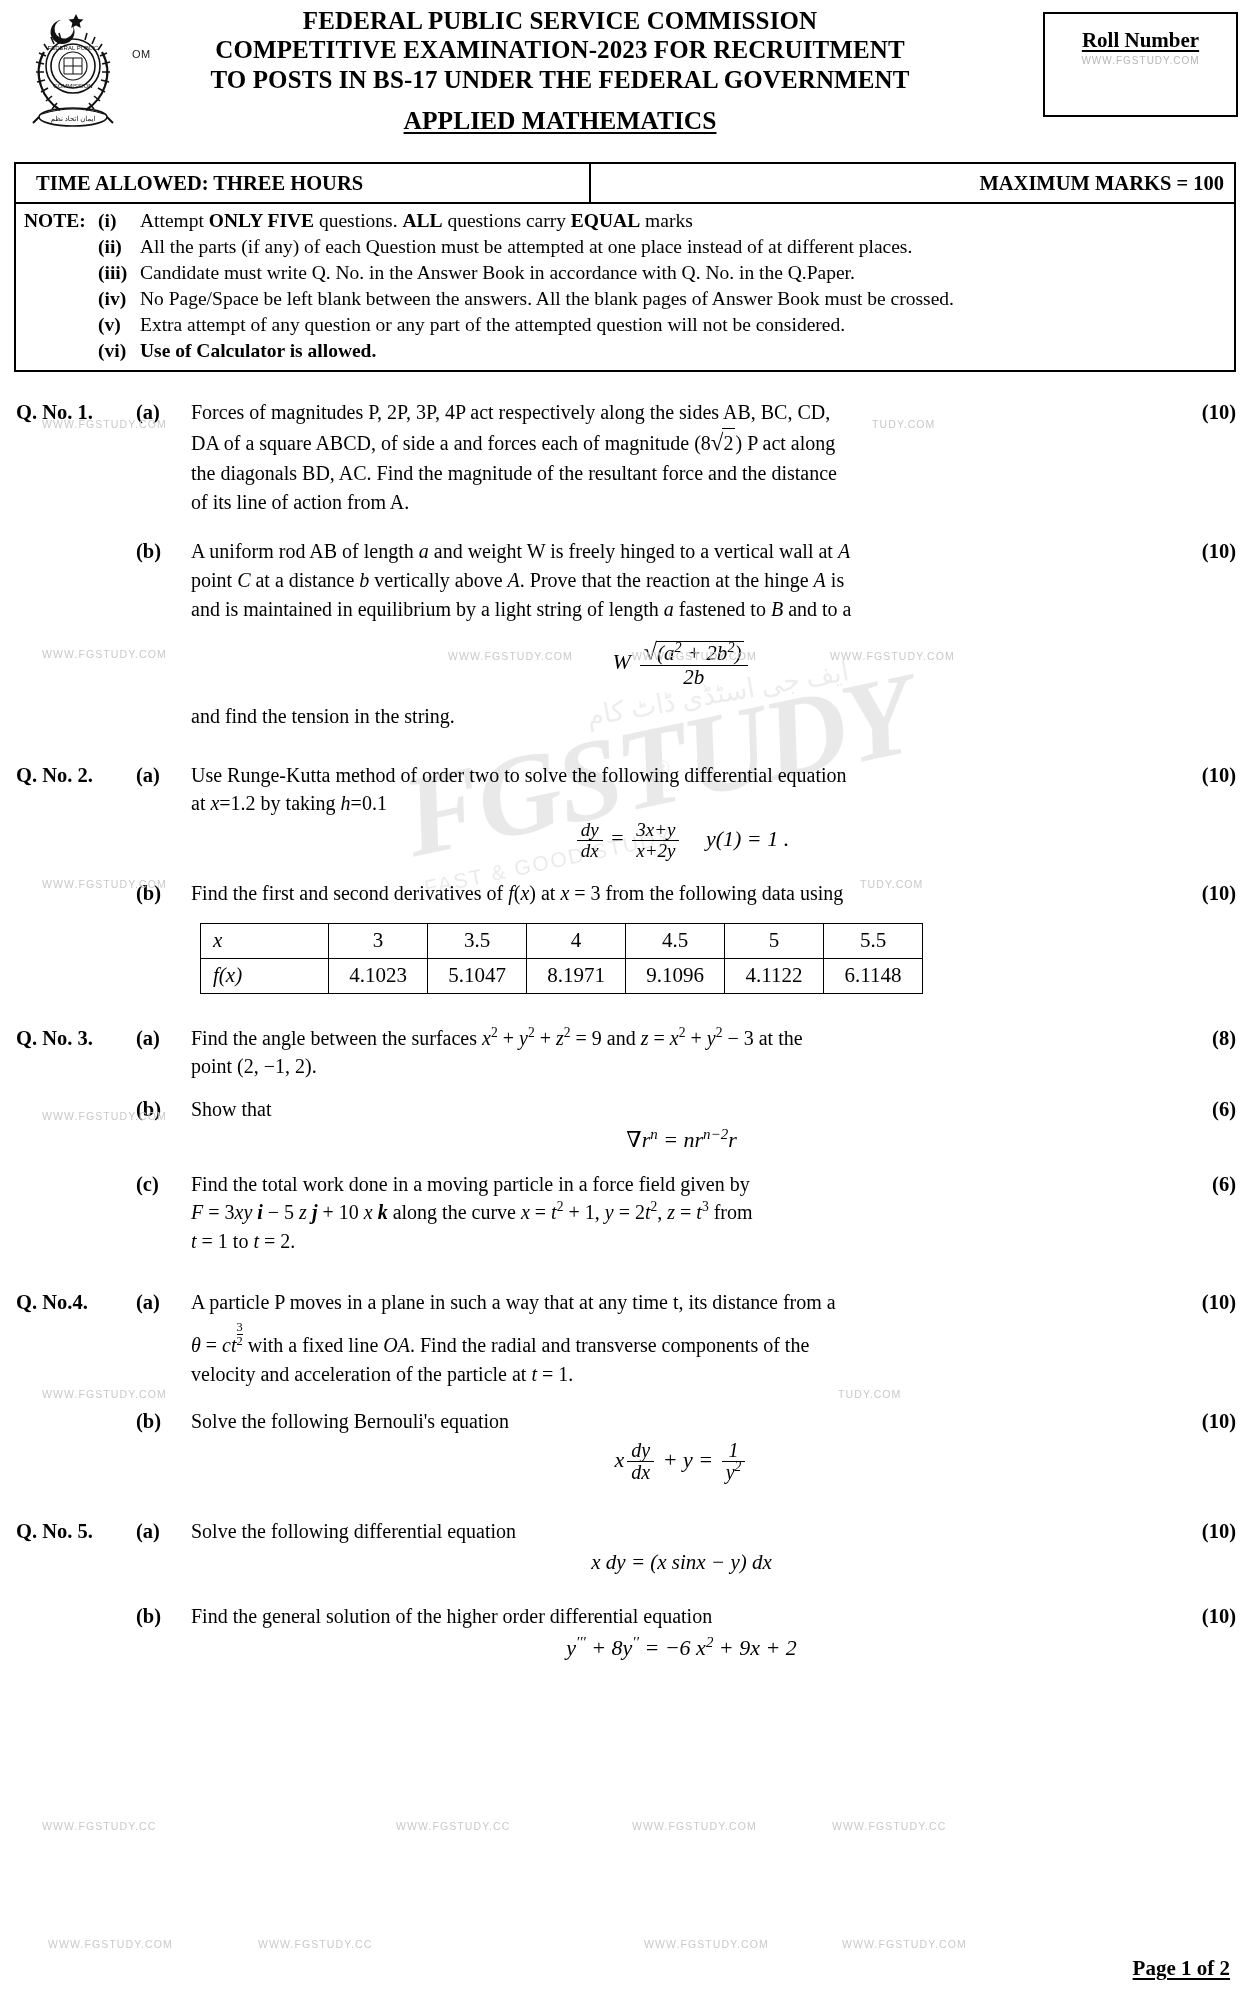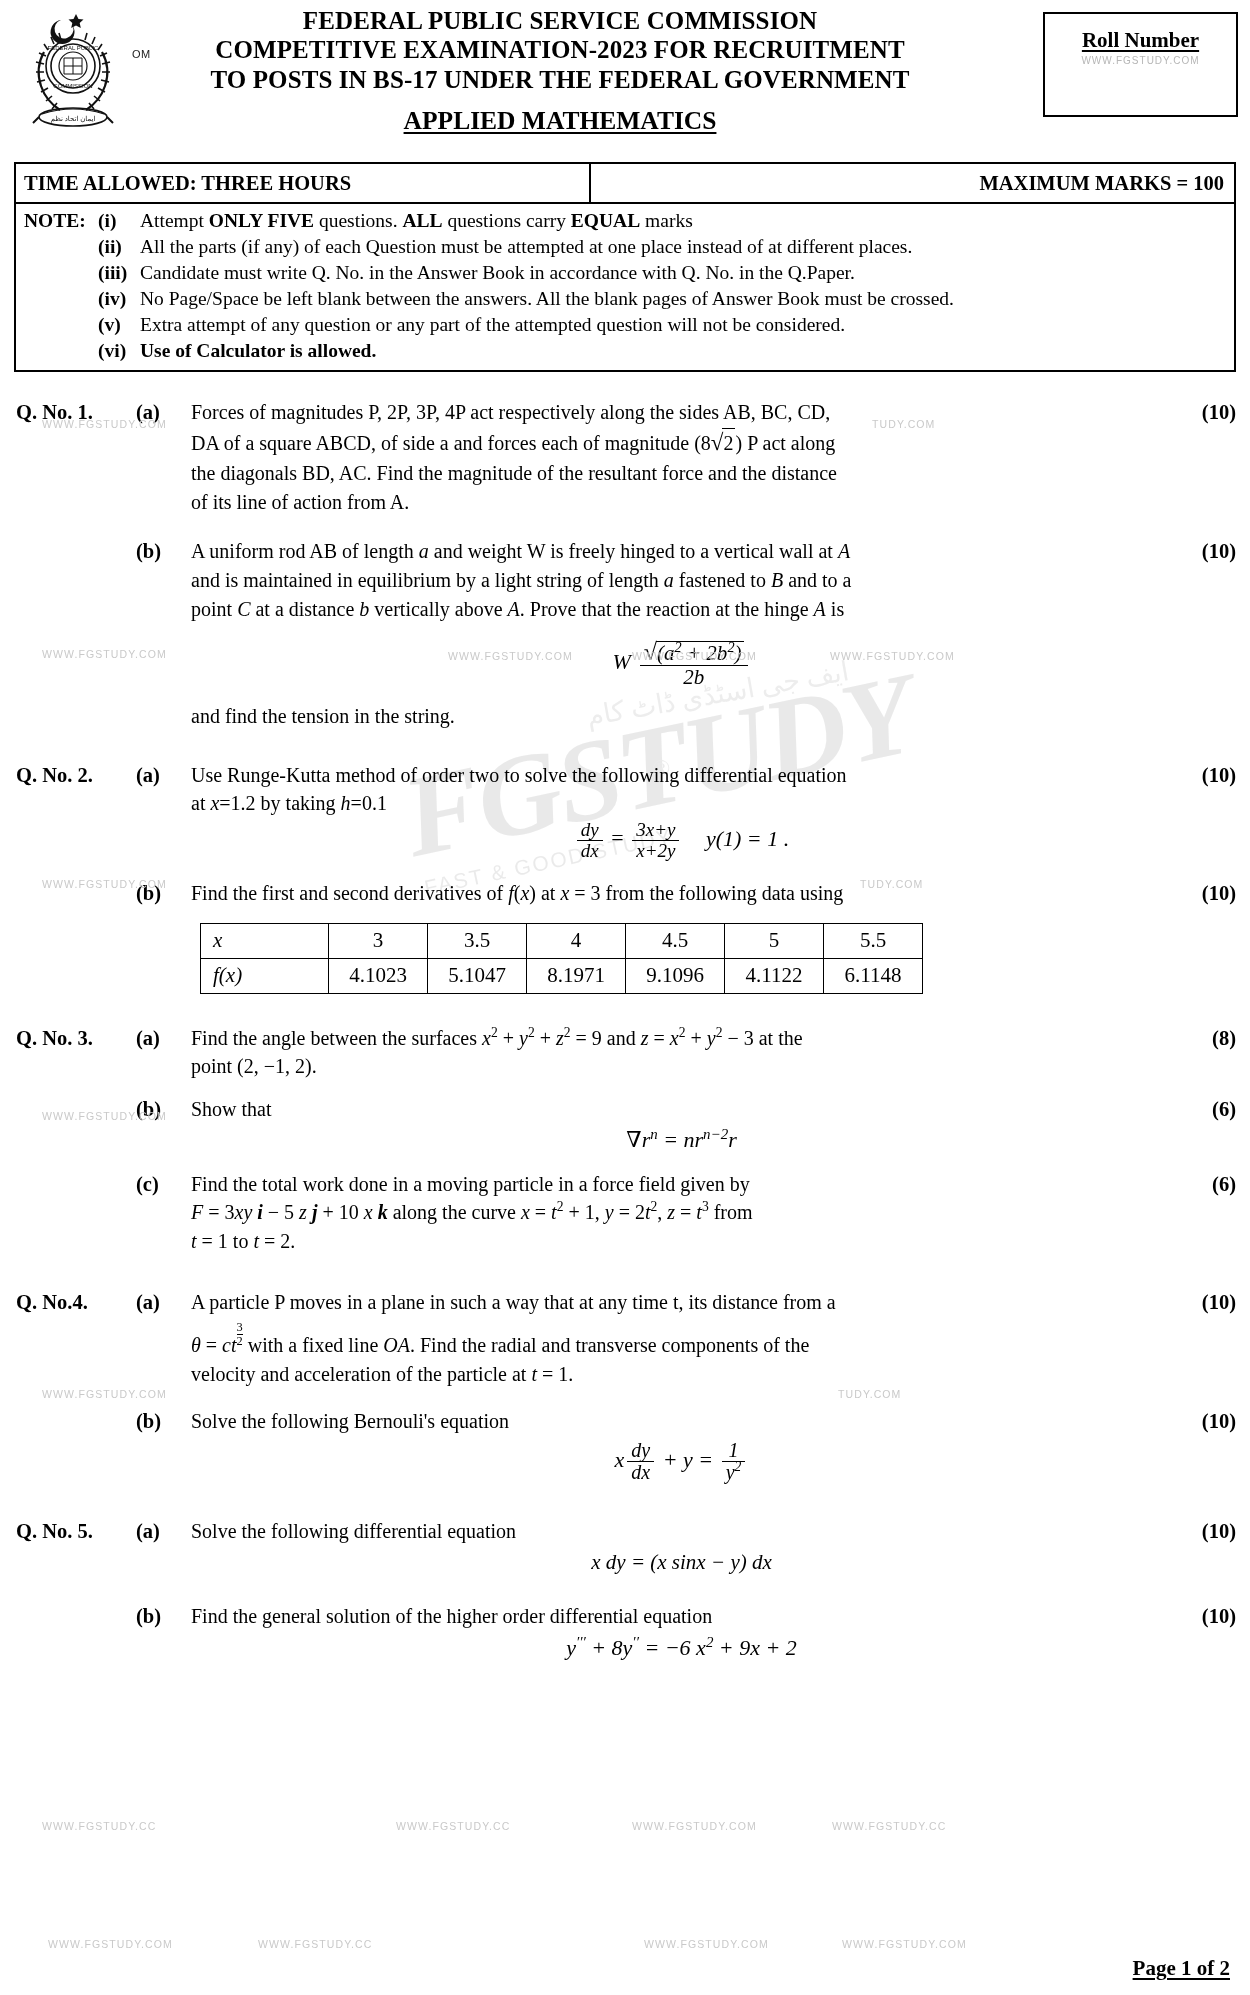--- a/index.html
+++ b/index.html
@@ -98,21 +98,21 @@
     border: 2px solid #000;
   }
   .timerow {
     display: flex;
     border-bottom: 2px solid #000;
     height: 38px;
     align-items: center;
   }
   .time-cell {
     flex: 0 0 575px;
-    padding-left: 8px;
+    padding-left: 20px;
     font-weight: bold;
     font-size: 20.5px;
     border-right: 2px solid #000;
     height: 100%;
     display: flex;
     align-items: center;
     box-sizing: border-box;
   }
   .marks-cell {
     flex: 1;
@@ -416,22 +416,22 @@
       <div>of its line of action from A.</div>
     </div>
     <div class="q-marks">(10)</div>
   </div>
 
   <div class="qblock" style="margin-top:20px">
     <div class="q-no"></div>
     <div class="q-part">(b)</div>
     <div class="q-text">
       <div>A uniform rod AB of length <span class="it">a</span> and weight W is freely hinged to a vertical wall at <span class="it">A</span></div>
+      <div>point <span class="it">C</span> at a distance <span class="it">b</span> vertically above <span class="it">A</span>. Prove that the reaction at the hinge <span class="it">A</span> is</div>
       <div>and is maintained in equilibrium by a light string of length <span class="it">a</span> fastened to <span class="it">B</span> and to a</div>
-      <div>point <span class="it">C</span> at a distance <span class="it">b</span> vertically above <span class="it">A</span>. Prove that the reaction at the hinge <span class="it">A</span> is</div>
       <div class="center-math" style="margin:16px 0 14px 0">
         <span style="margin-right:6px;">W</span><span class="frac" style="font-size:21px;">
           <span class="num"><span class="radical">√</span><span class="sq">(a<sup>2</sup> + 2b<sup>2</sup>)</span></span>
           <span class="den">2b</span>
         </span>
       </div>
       <div>and find the tension in the string.</div>
     </div>
     <div class="q-marks">(10)</div>
   </div>

